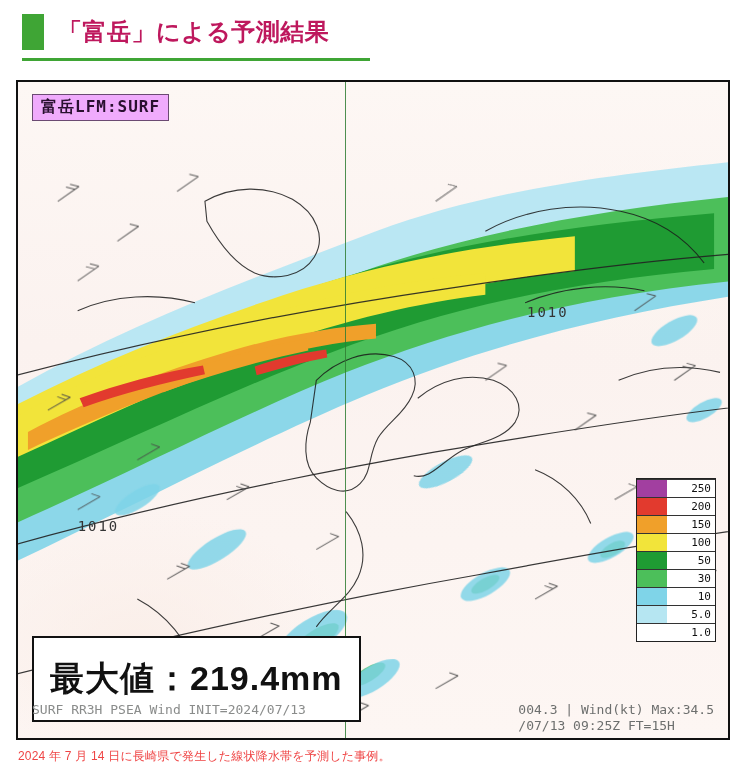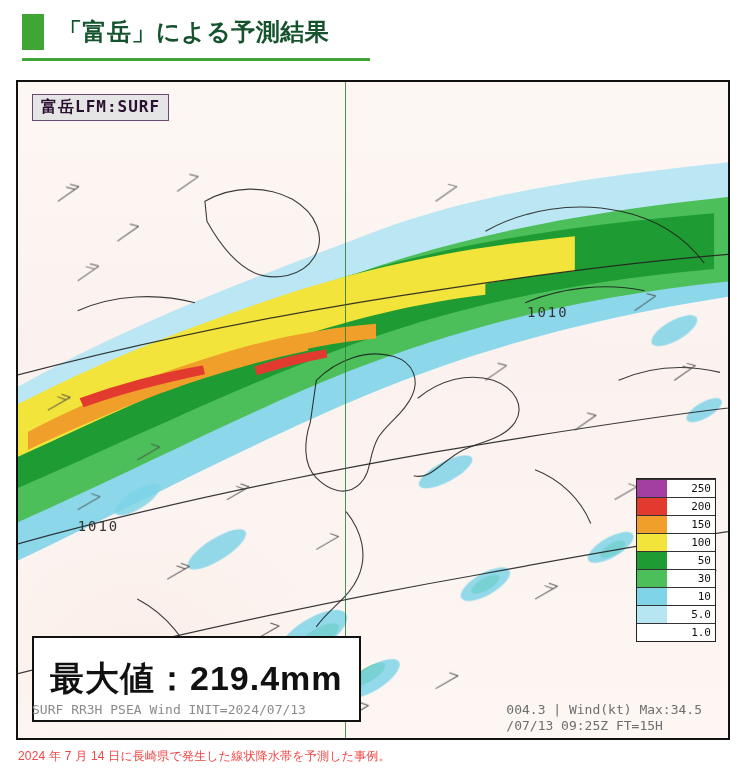--- a/index.html
+++ b/index.html
@@ -14,21 +14,21 @@
   
   .header{
     position:absolute;left:22px;top:14px;
     display:flex;align-items:center;
   }
   .header-bar{
     width:22px;height:36px;background:#3fa535;
     margin-right:14px;
   }
   .header-title{
-    font-size:24px;font-weight:bold;color:#14532d;
+    font-size:24px;font-weight:bold;color:#be185d;
     letter-spacing:0.5px;
     white-space:nowrap;
   }
   .header-underline{
     position:absolute;left:22px;top:58px;width:348px;height:3px;
     background:#3fa535;
   }
 
   
   .figure{
@@ -72,29 +72,29 @@
   .lbl-title{
     right:14px;top:14px;padding:6px 18px;font-size:30px;
     letter-spacing:1px;
   }
   .lbl-max{
     left:14px;bottom:16px;padding:18px 16px;font-size:34px;
     letter-spacing:1px;
   }
   .lbl-model{
     position:absolute;left:14px;top:12px;
-    background:#e5e5e5;border:1px solid #6b4a72;
+    background:#f0abfc;border:1px solid #6b4a72;
     color:#2a1030;font-size:16px;font-weight:bold;
     padding:2px 8px;letter-spacing:1px;
     font-family:"DejaVu Sans Mono","Liberation Mono",monospace;
   }
 
   
   .status{
-    position:absolute;left:14px;bottom:4px;right:26px;
+    position:absolute;left:14px;bottom:4px;right:14px;
     font-family:"DejaVu Sans Mono","Liberation Mono",monospace;
     font-size:13px;color:#6d6f6e;
     display:flex;justify-content:space-between;
     pointer-events:none;
     margin-top:12px;
   }
   .status-right{text-align:left;line-height:1.25;}
   .status-left{line-height:1.25;color:#8a8c8b;}
 
   

